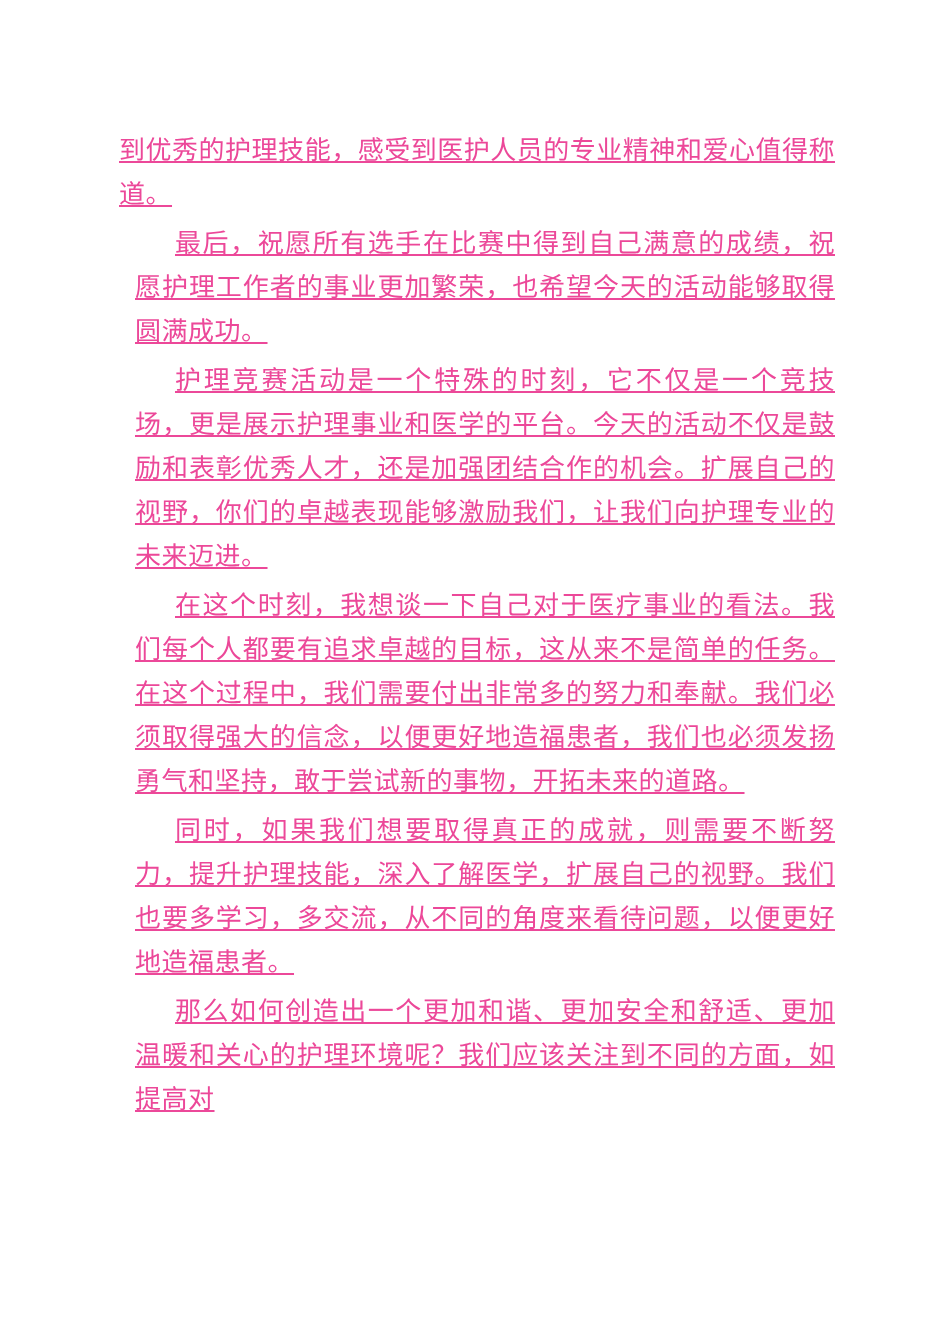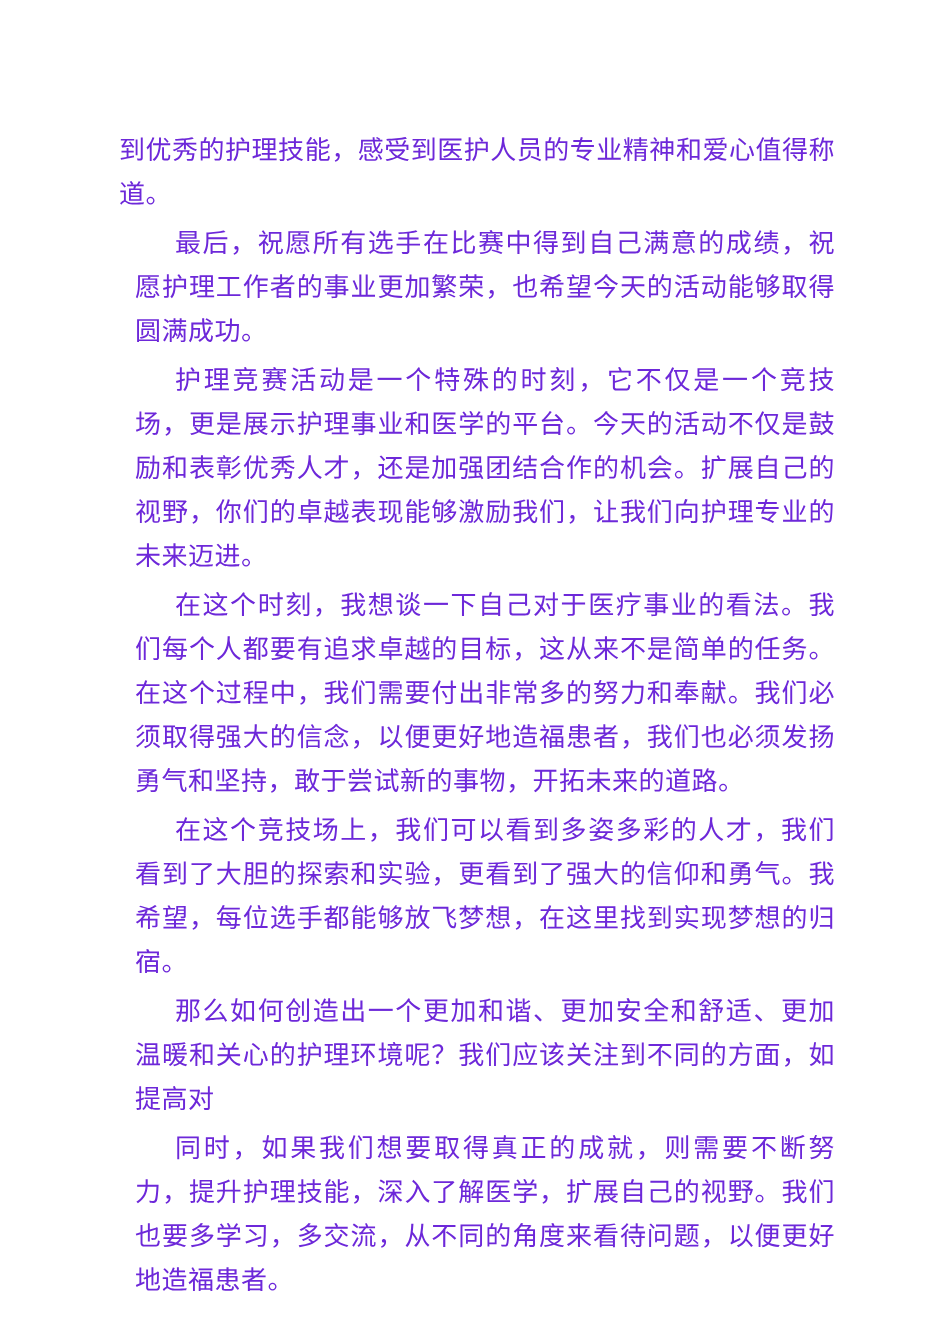--- a/index.html
+++ b/index.html
@@ -20,27 +20,28 @@
     width: 950px;
     height: 1344px;
     background: #ffffff;
     overflow: hidden;
   }
   .doc-content {
     position: absolute;
     left: 119px;
     top: 128px;
     width: 716px;
-    color: #6d28d9;
+    color: #ec4899;
     font-size: 26px;
     line-height: 44px;
     letter-spacing: 0.5px;
     text-align: justify;
     text-justify: inter-ideograph;
     font-weight: 400;
+    text-decoration: underline;
   }
   .doc-content p {
     margin: 0;
     padding: 0;
   }
   .doc-content p + p {
     margin-top: 5px;
     margin-left: 16px;
   }
   .doc-content p.indent {
@@ -52,17 +53,16 @@
 </style>
 </head>
 <body>
 
 <div class="page">
   <div class="doc-content">
     <p class="no-indent">到优秀的护理技能，感受到医护人员的专业精神和爱心值得称道。</p>
     <p class="indent">最后，祝愿所有选手在比赛中得到自己满意的成绩，祝愿护理工作者的事业更加繁荣，也希望今天的活动能够取得圆满成功。</p>
     <p class="indent">护理竞赛活动是一个特殊的时刻，它不仅是一个竞技场，更是展示护理事业和医学的平台。今天的活动不仅是鼓励和表彰优秀人才，还是加强团结合作的机会。扩展自己的视野，你们的卓越表现能够激励我们，让我们向护理专业的未来迈进。</p>
     <p class="indent">在这个时刻，我想谈一下自己对于医疗事业的看法。我们每个人都要有追求卓越的目标，这从来不是简单的任务。在这个过程中，我们需要付出非常多的努力和奉献。我们必须取得强大的信念，以便更好地造福患者，我们也必须发扬勇气和坚持，敢于尝试新的事物，开拓未来的道路。</p>
-    <p class="indent">在这个竞技场上，我们可以看到多姿多彩的人才，我们看到了大胆的探索和实验，更看到了强大的信仰和勇气。我希望，每位选手都能够放飞梦想，在这里找到实现梦想的归宿。</p>
+    <p class="indent">同时，如果我们想要取得真正的成就，则需要不断努力，提升护理技能，深入了解医学，扩展自己的视野。我们也要多学习，多交流，从不同的角度来看待问题，以便更好地造福患者。</p>
     <p class="indent">那么如何创造出一个更加和谐、更加安全和舒适、更加温暖和关心的护理环境呢？我们应该关注到不同的方面，如提高对</p>
-    <p class="indent">同时，如果我们想要取得真正的成就，则需要不断努力，提升护理技能，深入了解医学，扩展自己的视野。我们也要多学习，多交流，从不同的角度来看待问题，以便更好地造福患者。</p>
   </div>
 </div>
 
 </body></html>

